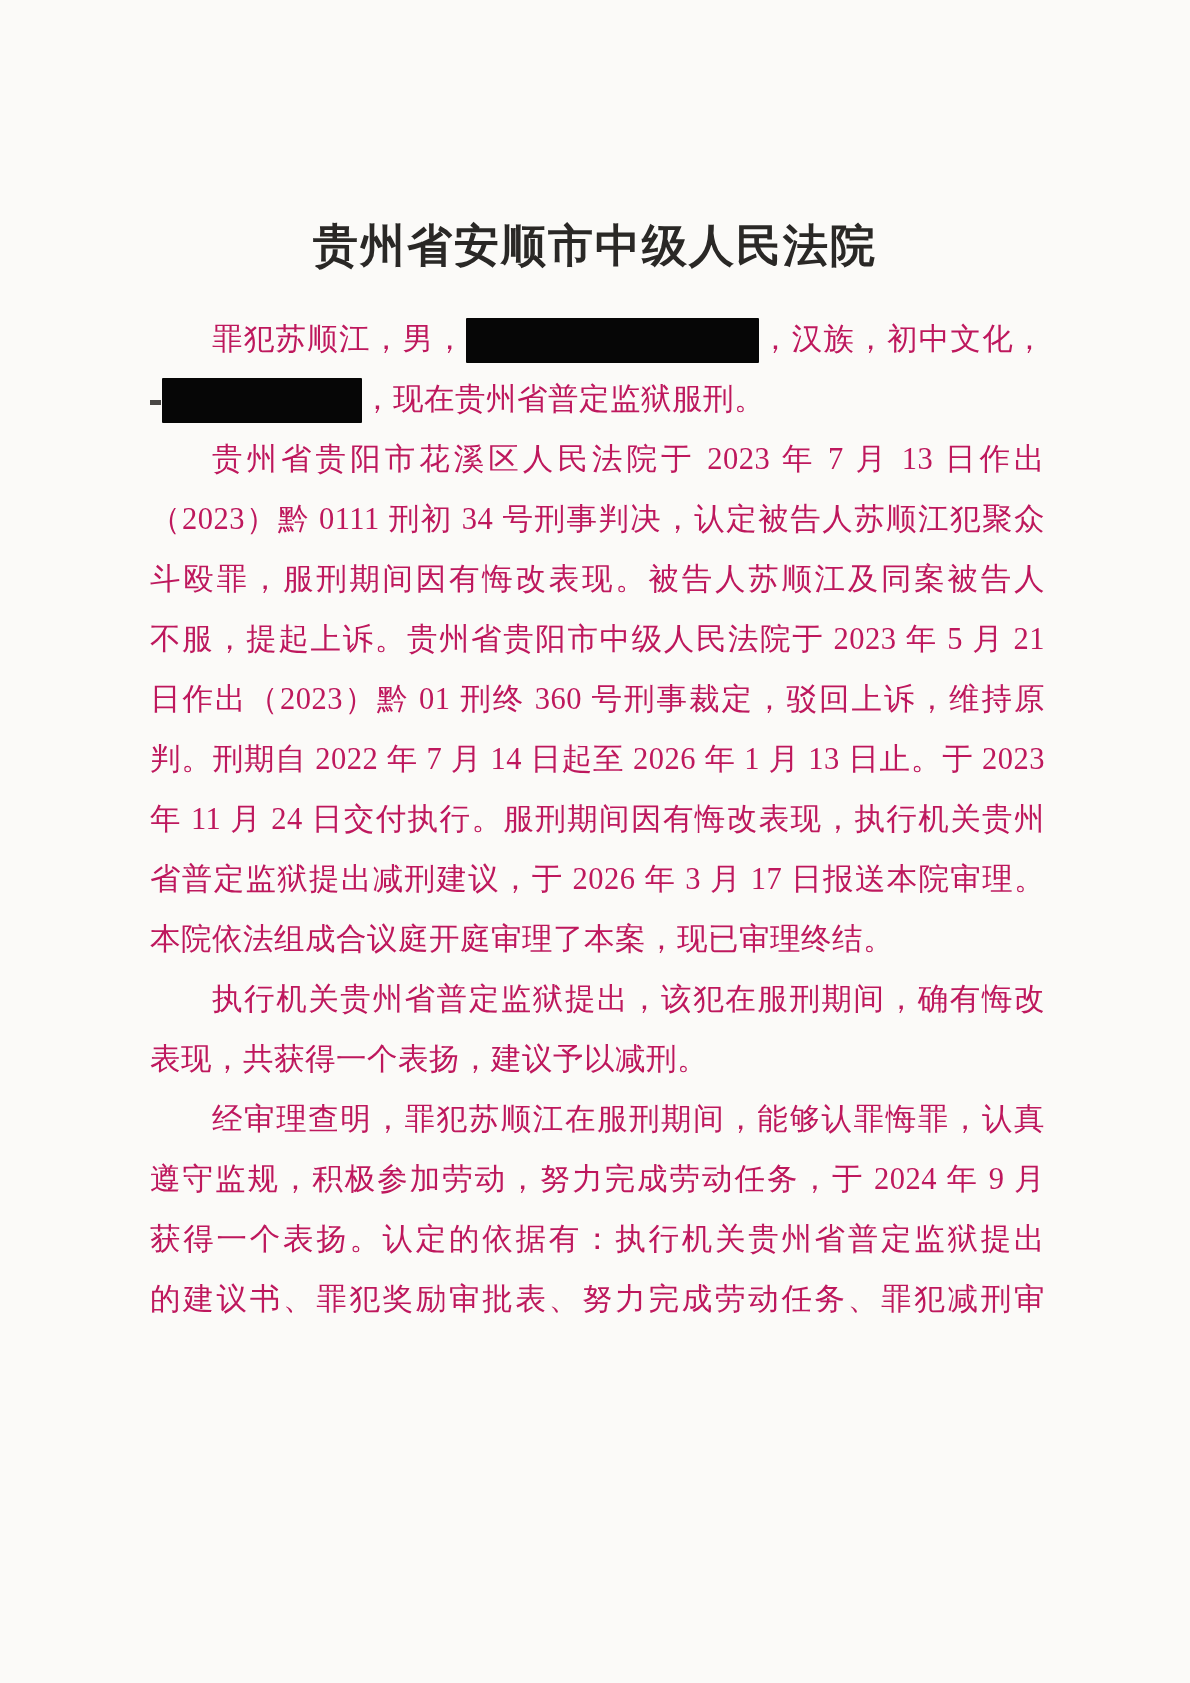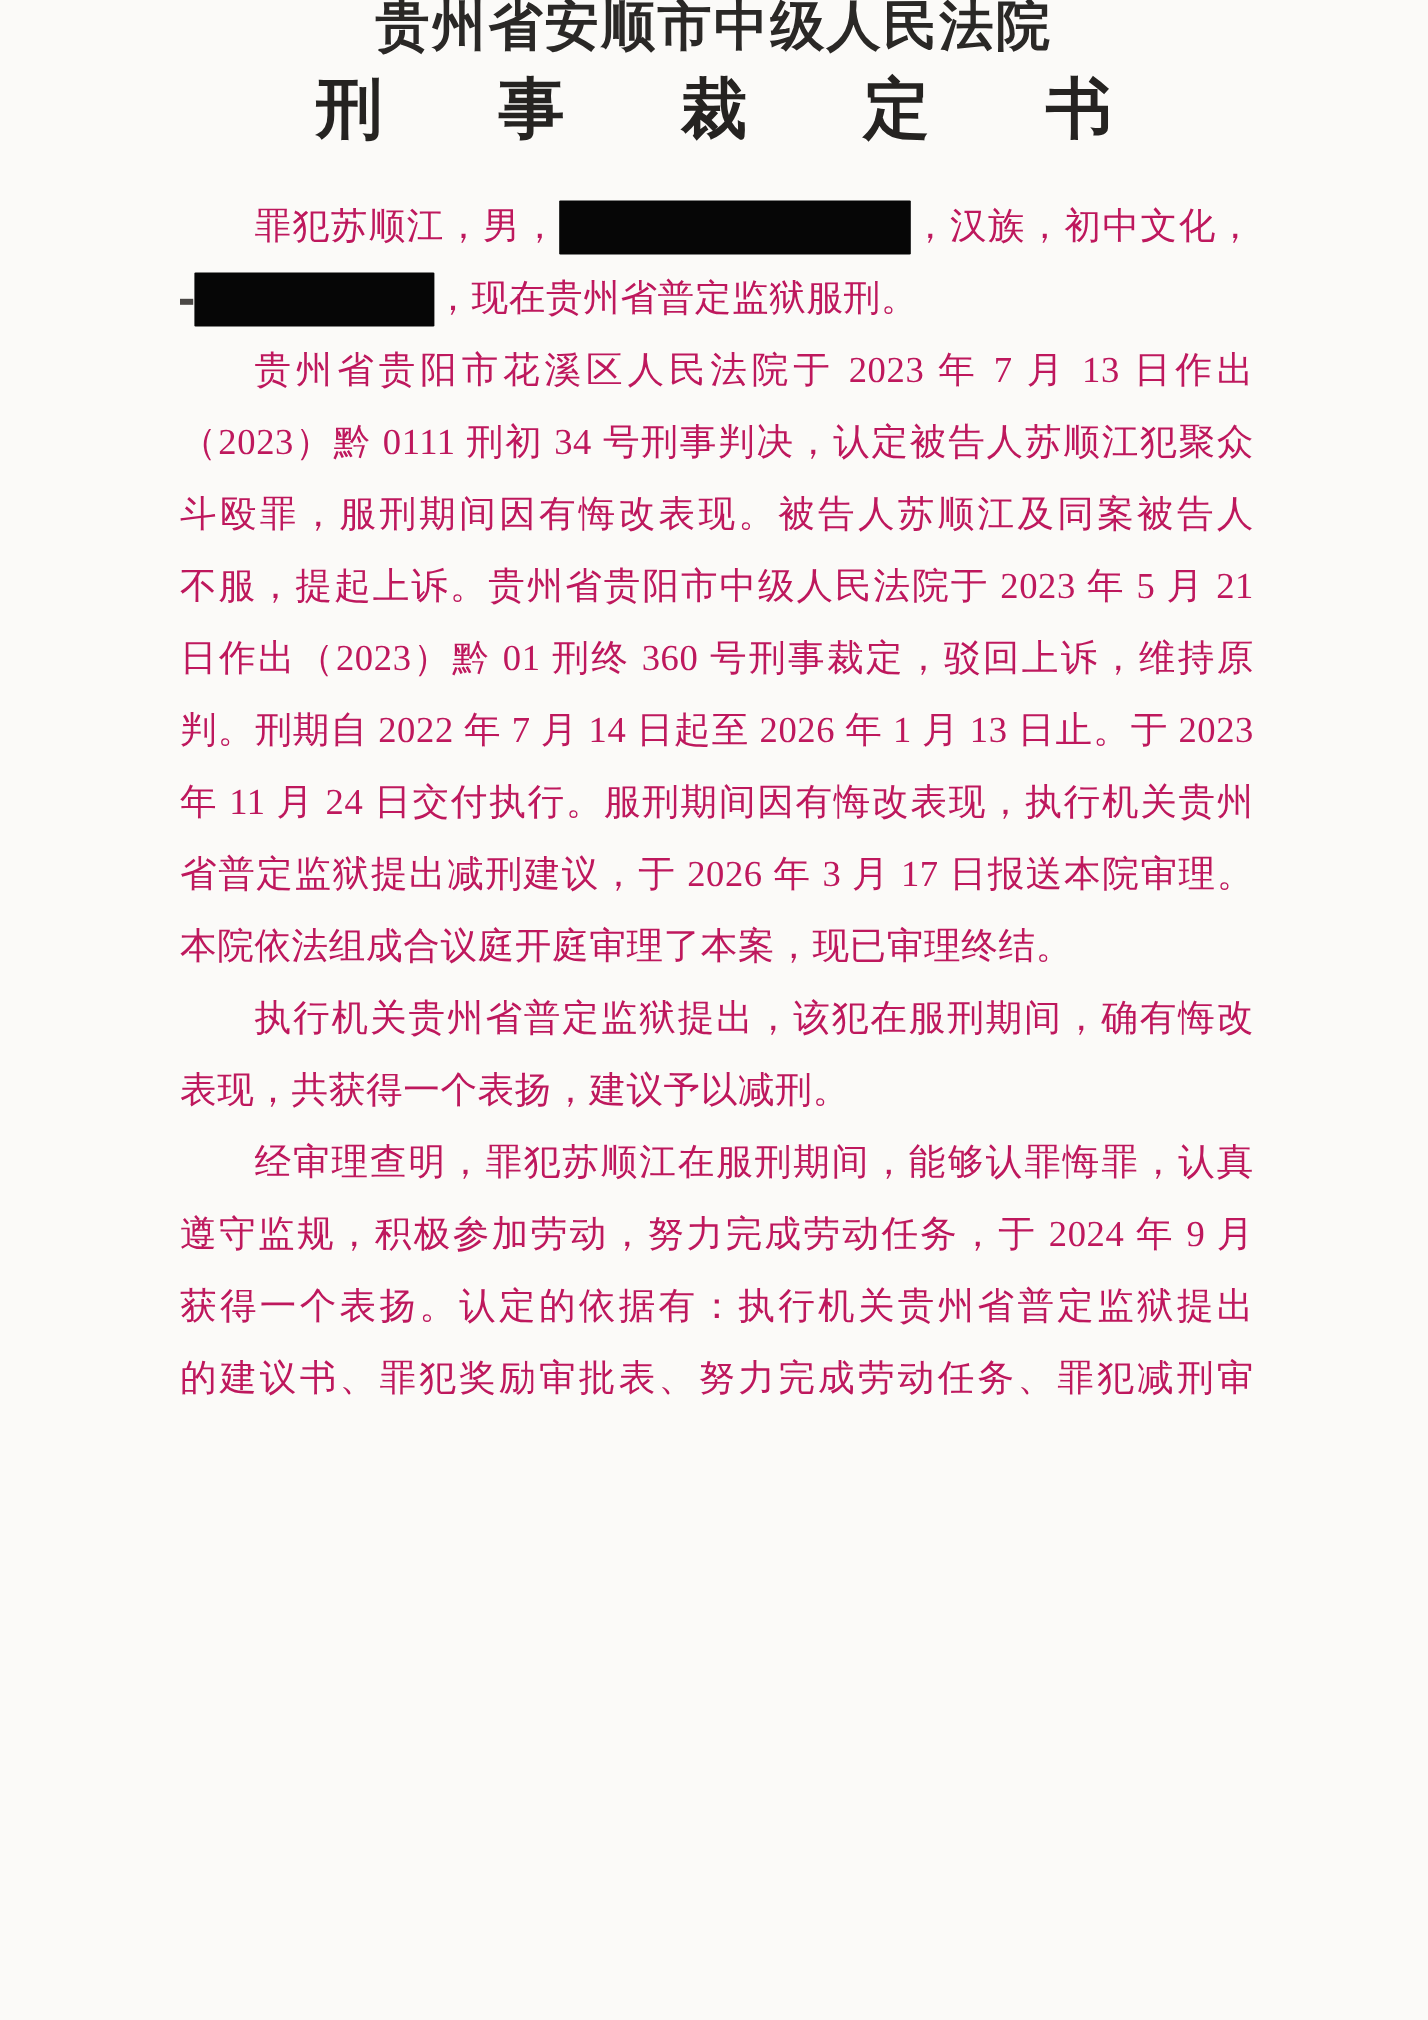--- a/index.html
+++ b/index.html
@@ -11,20 +11,21 @@
     position: relative;
     width: 1190px;
     height: 1683px;
     margin: 0 auto;
     background: #fbfaf8;
     overflow: hidden;
     font-family: "Liberation Serif", "DejaVu Serif", serif;
     color: #35322f;
   }
   .header {
+    padding-top: 224px;
   }
   .court-name {
     text-align: center;
     font-size: 45px;
     line-height: 1;
     font-weight: 700;
     color: #2a2826;
     letter-spacing: 2px;
   }
   .doc-type-row {
@@ -88,23 +89,20 @@
     vertical-align: middle;
     margin-right: 1px;
   }
 </style>
 </head>
 <body>
 
 <div class="page">
   <div class="header">
     <div class="court-name">贵州省安顺市中级人民法院</div>
-    <div class="doc-type-row">
-      <span class="doc-type">刑事裁定书</span>
-    </div>
   </div>
 
   <div class="doc-body">
       <div class="para">
         <div class="line full indent"><span class="seg">罪犯苏顺江，男，</span><span class="redaction" style="width: 293px;"></span><span class="seg">，汉族，初中文化，</span></div>
         <div class="line"><span class="mark"></span><span class="redaction" style="width: 200px;"></span><span class="seg">，现在贵州省普定监狱服刑。</span></div>
       </div>
       <div class="para">
         <div class="line full indent"><span class="seg">贵州省贵阳市花溪区人民法院于 2023 年 7 月 13 日作出</span></div>
         <div class="line full"><span class="seg">（2023）黔 0111 刑初 34 号刑事判决，认定被告人苏顺江犯聚众</span></div>

